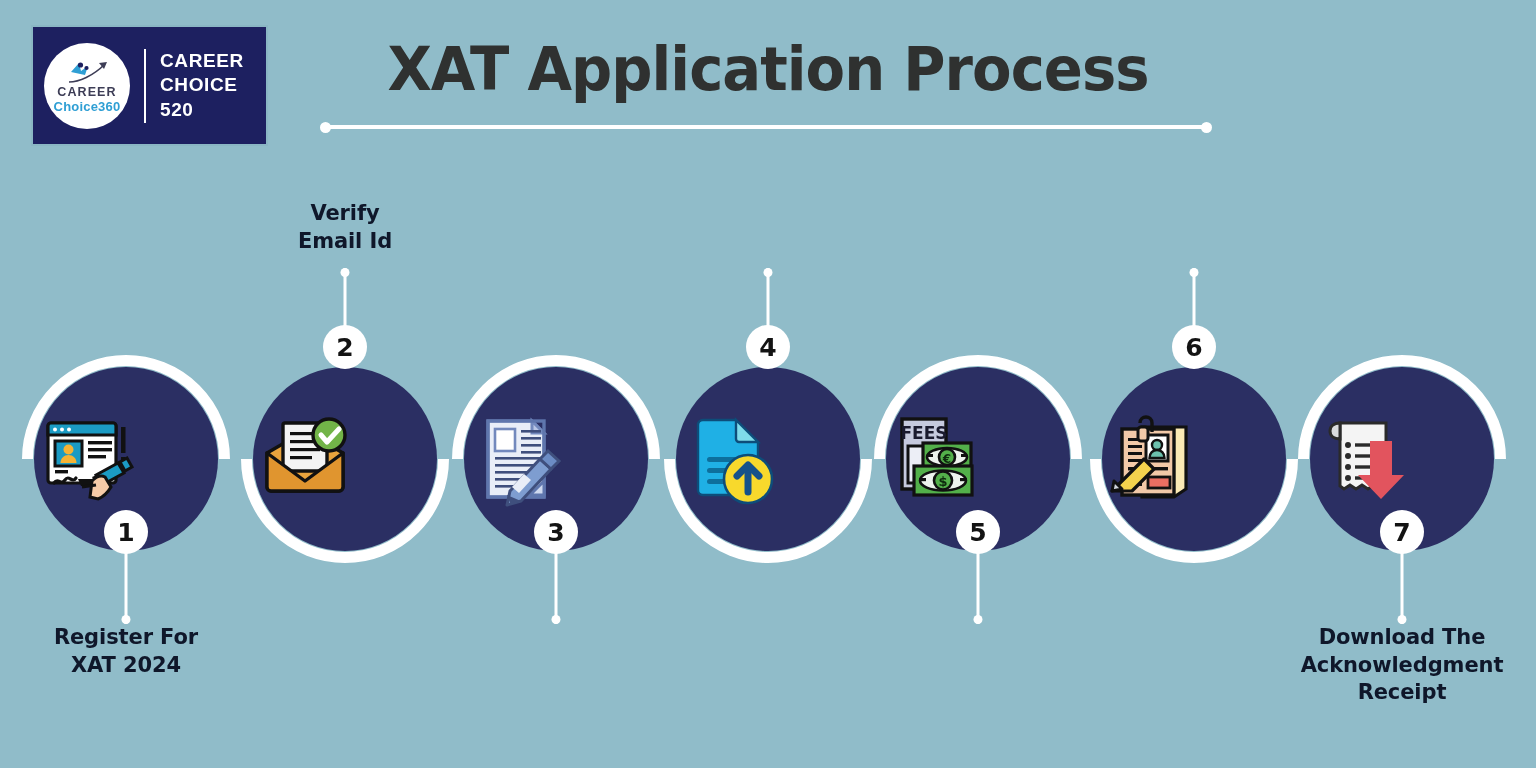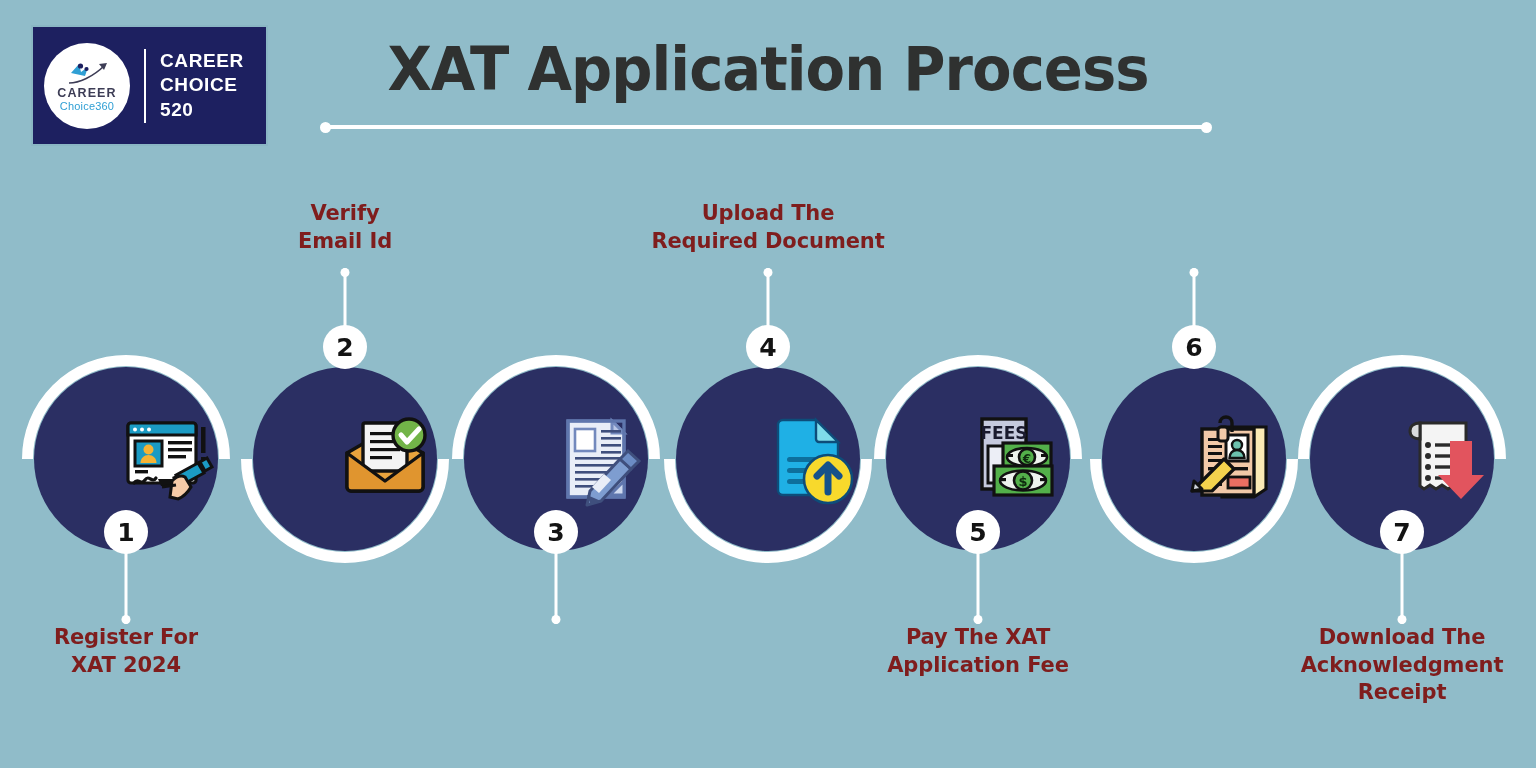--- a/index.html
+++ b/index.html
@@ -22,21 +22,21 @@
     margin-left:11px;flex:0 0 auto;
     display:flex;flex-direction:column;align-items:center;justify-content:center;
     position:relative;
   }
   .logo-mark{width:52px;height:30px;position:relative;margin-bottom:-2px;}
   .logo-word{
     font-size:12.5px;font-weight:700;color:#3d3d56;letter-spacing:1.1px;
     line-height:1;font-family:"Liberation Sans",sans-serif;
   }
   .logo-sub{
-    font-size:11px;font-weight:400;color:#2f9fd4;letter-spacing:.2px;
+    font-size:13px;font-weight:700;color:#2f9fd4;letter-spacing:.2px;
     margin-top:2px;line-height:1;
   }
   .logo-div{
     width:2px;height:74px;background:#fff;margin-left:14px;margin-right:14px;flex:0 0 auto;
   }
   .logo-text{
     color:#fff;font-weight:700;font-size:19px;line-height:1.27;letter-spacing:.6px;
   }
   
   .title{
@@ -63,21 +63,21 @@
   }
   .ring .arc{
     position:absolute;left:0;top:0;width:208px;height:208px;border-radius:50%;
     border:11px solid #fff;box-sizing:border-box;
   }
   .step.odd .ring .arc{clip-path:polygon(-10% -10%,110% -10%,110% 50%,-10% 50%);}
   .step.even .ring .arc{clip-path:polygon(-10% 50%,110% 50%,110% 110%,-10% 110%);}
   .disc{
     position:absolute;left:50%;top:367px;transform:translateX(-50%);
     width:184px;height:184px;border-radius:50%;background:#2b2f63;
-    display:flex;align-items:center;justify-content:flex-end;
+    display:flex;align-items:center;justify-content:flex-start;
   }
   .icon-wrap{width:104px;height:104px;position:relative;}
   .icon-wrap svg{display:block;width:104px;height:104px;}
 
   .badge{
     position:absolute;left:50%;transform:translateX(-50%);
     width:44px;height:44px;border-radius:50%;background:#fff;
     display:flex;align-items:center;justify-content:center;
     color:#131313;font-size:25px;font-weight:700;
     font-family:"DejaVu Sans","Liberation Sans",sans-serif;
@@ -91,21 +91,21 @@
   .conn .ln{position:absolute;left:3px;top:0;width:3px;height:100%;background:#fff;}
   .conn .dt{position:absolute;left:0;width:9px;height:9px;border-radius:50%;background:#fff;}
   .step.odd .conn{top:548px;height:76px;}
   .step.odd .conn .dt{top:67px;}
   .step.even .conn{top:268px;height:66px;}
   .step.even .conn .dt{top:0;}
 
   .label{
     position:absolute;left:50%;transform:translateX(-50%);
     width:290px;text-align:center;
-    color:#7f1d1d;font-size:21px;font-weight:700;line-height:1.32;
+    color:#0f172a;font-size:21px;font-weight:700;line-height:1.32;
     letter-spacing:-.1px;
     font-family:"DejaVu Sans","Liberation Sans",sans-serif;
     white-space:pre-line;
   }
   .step.odd .label{top:624px;}
   .step.even .label{top:200px;}
 </style>
 </head>
 <body>
 
@@ -263,22 +263,20 @@
           <path d="M72 85V60" stroke="#15528a" stroke-width="7" stroke-linecap="round"></path>
           <path d="M61 69l11-11 11 11" stroke="#15528a" stroke-width="7" fill="none" stroke-linecap="round" stroke-linejoin="round"></path>
         </svg>
       </span>
     </div>
     <div class="badge">4</div>
     <div class="conn">
         <span class="ln"></span>
         <span class="dt"></span>
       </div>
-    <div class="label">Upload The
-Required Document</div>
   </div>
 
   <div class="step odd" style="left:848px;">
     <div class="ring">
         <span class="arc"></span>
       </div>
     <div class="disc">
       <span class="icon-wrap">
         <svg viewBox="0 0 104 104" aria-hidden="true">
           <rect x="16" y="12" width="44" height="70" fill="#c6cade" stroke="#111" stroke-width="3.4"></rect>
@@ -297,22 +295,20 @@
           <rect x="33" y="71" width="7" height="3.2" fill="#111"></rect>
             <rect x="74" y="71" width="7" height="3.2" fill="#111"></rect>
         </svg>
       </span>
     </div>
     <div class="badge">5</div>
     <div class="conn">
         <span class="ln"></span>
         <span class="dt"></span>
       </div>
-    <div class="label">Pay The XAT
-Application Fee</div>
   </div>
 
   <div class="step even" style="left:1064px;">
     <div class="ring">
         <span class="arc"></span>
       </div>
     <div class="disc">
       <span class="icon-wrap">
         <svg viewBox="0 0 104 104" aria-hidden="true">
           <path d="M40 20h44v62l-12 8H40z" fill="#fbeab5" stroke="#111" stroke-width="3.2"></path>

